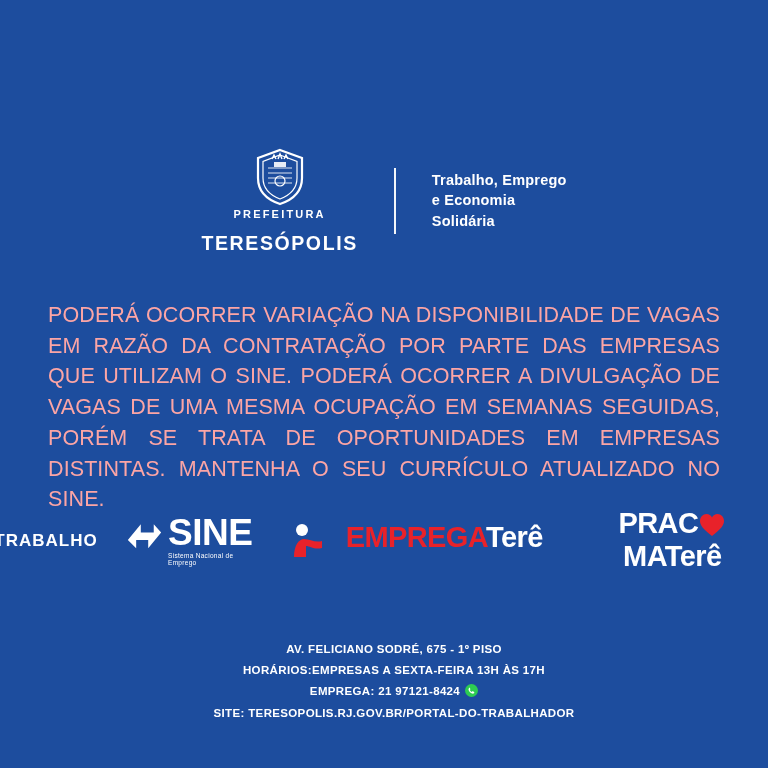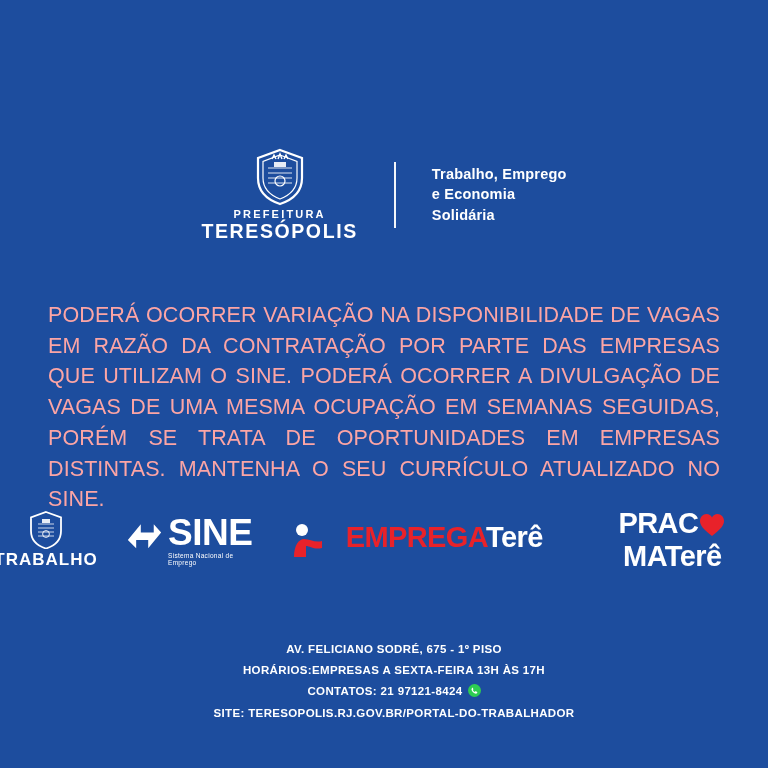--- a/index.html
+++ b/index.html
@@ -55,21 +55,21 @@
     font-size: 11px;
     letter-spacing: 2.2px;
     font-weight: bold;
     margin-top: 2px;
     color: #ffffff;
   }
   .crest-city {
     font-size: 19.5px;
     font-weight: bold;
     letter-spacing: 1.6px;
-    margin-top: 2px;
+    margin-top: 14px;
     color: #ffffff;
     line-height: 1;
   }
   .header-divider {
     width: 2px;
     height: 66px;
     background: #ffffff;
     opacity: .95;
   }
   .header-text {
@@ -105,21 +105,21 @@
     width: 100%;
     height: 70px;
     display: flex;
     align-items: center;
     justify-content: center;
     gap: 34px;
   }
 
   .logo-trabalho {
     display: flex;
-    flex-direction: column;
+    flex-direction: row;
     align-items: center;
     justify-content: center;
     width: 92px;
   }
   .logo-trabalho .crest-sm {
     width: 34px;
     height: 38px;
   }
   .logo-trabalho .word {
     font-size: 17px;
@@ -294,21 +294,21 @@
     </div>
 
   </div>
 
   <div class="footer">
     <span class="line">AV. FELICIANO SODRÉ, 675 - 1º PISO</span>
     <span class="line">
       <span>HORÁRIOS:</span><span class="light">EMPRESAS A SEXTA-FEIRA  13H ÀS 17H</span>
     </span>
     <span class="line">
-      <span>CONTATOS:</span>
+      <span>EMPREGA:</span>
       <span>21 97121-8424</span><span class="wa-badge"><svg width="13" height="13" viewBox="0 0 13 13">
             <path d="M4 3.4 c.5 0 .7 .1 .9 .6 l.4 1 c.1 .3 0 .5 -.2 .7 l-.3 .3 c.5 .9 1.2 1.5 2 1.9 l.3 -.35 c.2 -.25 .4 -.3 .7 -.2 l1 .4 c.4 .2 .5 .4 .5 .8 0 .6 -.6 1.1 -1.3 1.1 -2 0 -4.5 -2.5 -4.5 -4.4 0 -.7 .5 -1.35 1.1 -1.35 z" fill="#ffffff"></path>
           </svg></span>
     </span>
     <span class="line">
       <span>SITE:</span>
       <span>TERESOPOLIS.RJ.GOV.BR/PORTAL-DO-TRABALHADOR</span>
     </span>
   </div>
 

